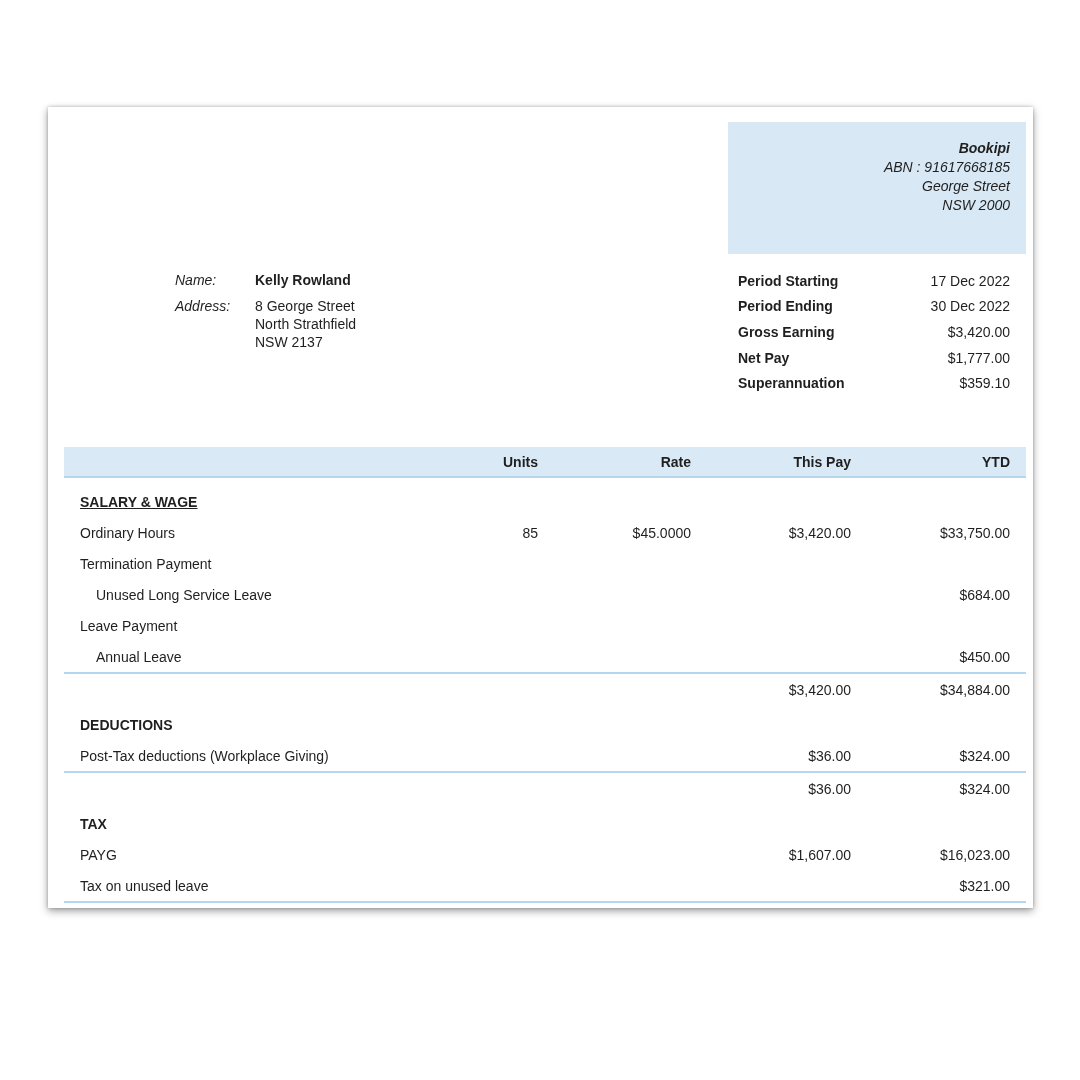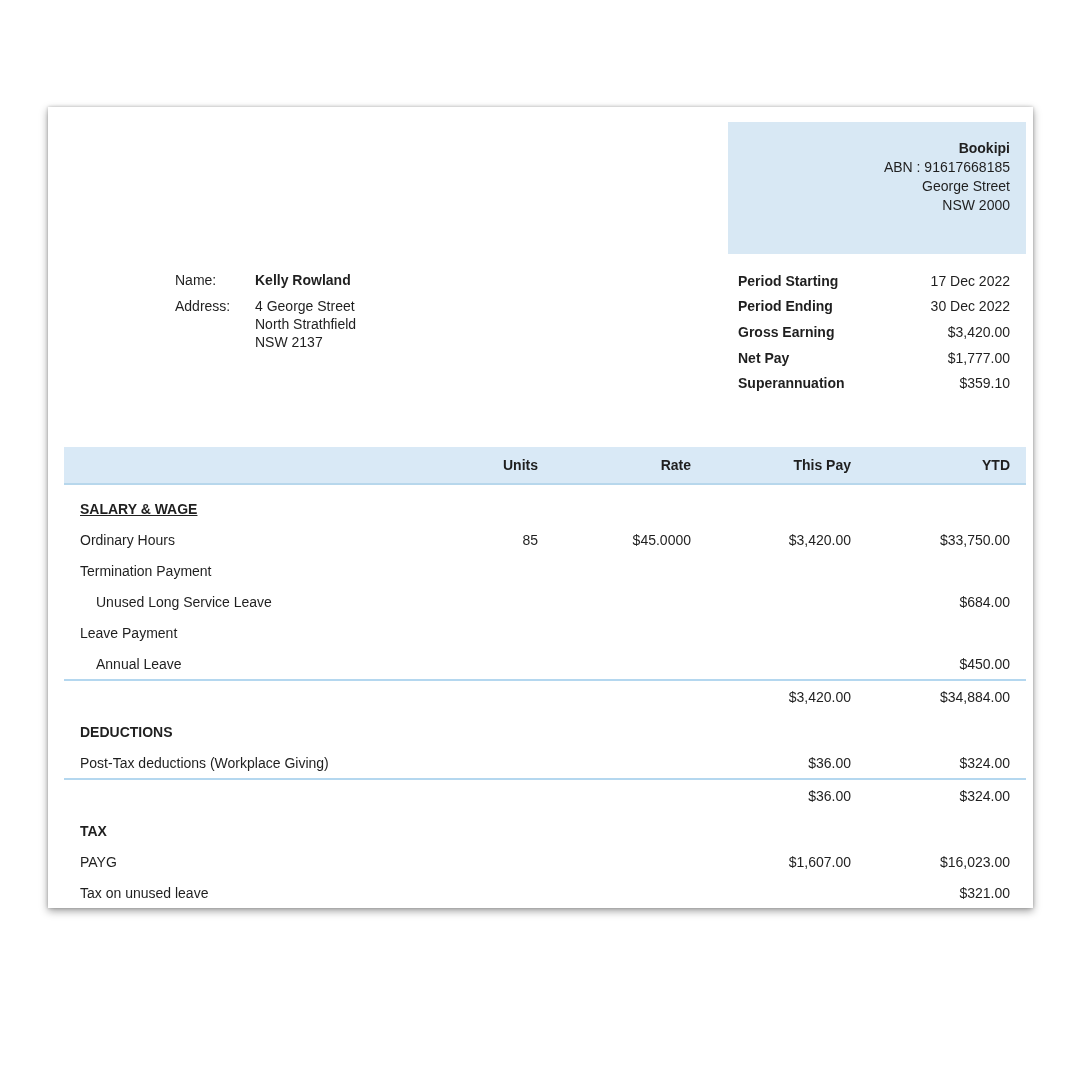--- a/index.html
+++ b/index.html
@@ -24,32 +24,33 @@
   
   .company-box {
     position: absolute;
     top: 15px; right: 7px;
     width: 298px; height: 132px;
     background: #d8e8f4;
     padding: 17px 16px;
     text-align: right;
     font-size: 14px;
     line-height: 19px;
+    font-style: italic;
   }
   .company-box .company-name { font-weight: 700; }
 
   
   .employee-block {
     position: absolute;
     left: 127px; top: 164px;
     font-size: 14px;
     line-height: 19px;
   }
   .emp-row { display: flex; margin-bottom: 7px; }
-  .emp-label { width: 80px; }
+  .emp-label { width: 80px; font-style: italic; }
   .emp-value { line-height: 18px; }
   .emp-value.name { font-weight: 700; line-height: 19px; }
 
   
   .summary-block {
     position: absolute;
     left: 690px; top: 161px;
     width: 272px;
     font-size: 14px;
   }
@@ -72,21 +73,21 @@
     display: grid;
     grid-template-columns: 1fr 120px 153px 160px 159px;
     align-items: center;
     padding: 0 16px;
     height: 31px;
   }
   .t-row .num { text-align: right; }
   .t-header {
     background: #d9e9f6;
     border-bottom: 2px solid #b7d7ec;
-    height: 38px;
+    height: 31px;
     font-weight: 700;
   }
   .section-title { font-weight: 700; margin-top: 4px; }
   .section:first-of-type .section-title { margin-top: 8px; text-decoration: underline; }
   .t-row.indent .row-label { padding-left: 16px; }
   .rule {
     height: 2px;
     background: #b4d7ef;
     width: 100%;
   }
@@ -107,21 +108,21 @@
     </div>
 
     <div class="employee-block">
       <div class="emp-row">
         <div class="emp-label">Name:</div>
         <div class="emp-value name">Kelly Rowland</div>
       </div>
       <div class="emp-row">
         <div class="emp-label">Address:</div>
         <div class="emp-value" id="employee-address">
-            <div>4 George Street</div>
+            <div>8 George Street</div>
             <div>North Strathfield</div>
             <div>NSW 2137</div>
           </div>
       </div>
     </div>
 
     <div class="summary-block" id="summary-block">
         <div class="summary-row">
           <div class="summary-label">Period Starting</div>
           <div class="summary-value">17 Dec 2022</div>

